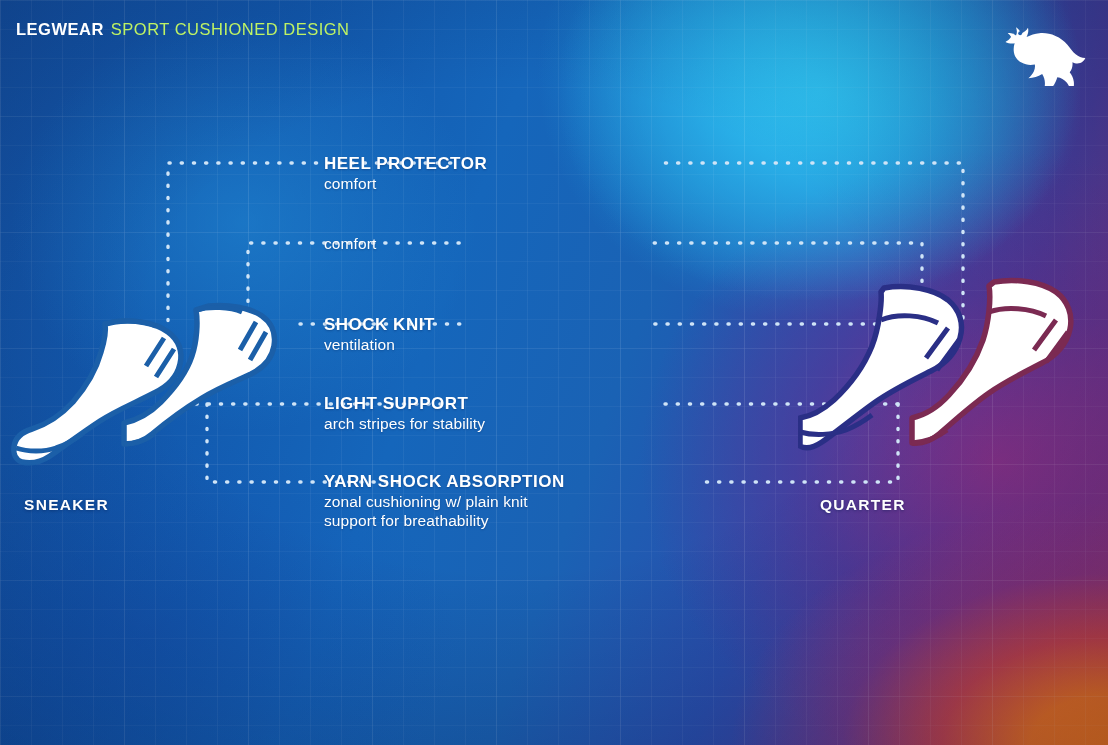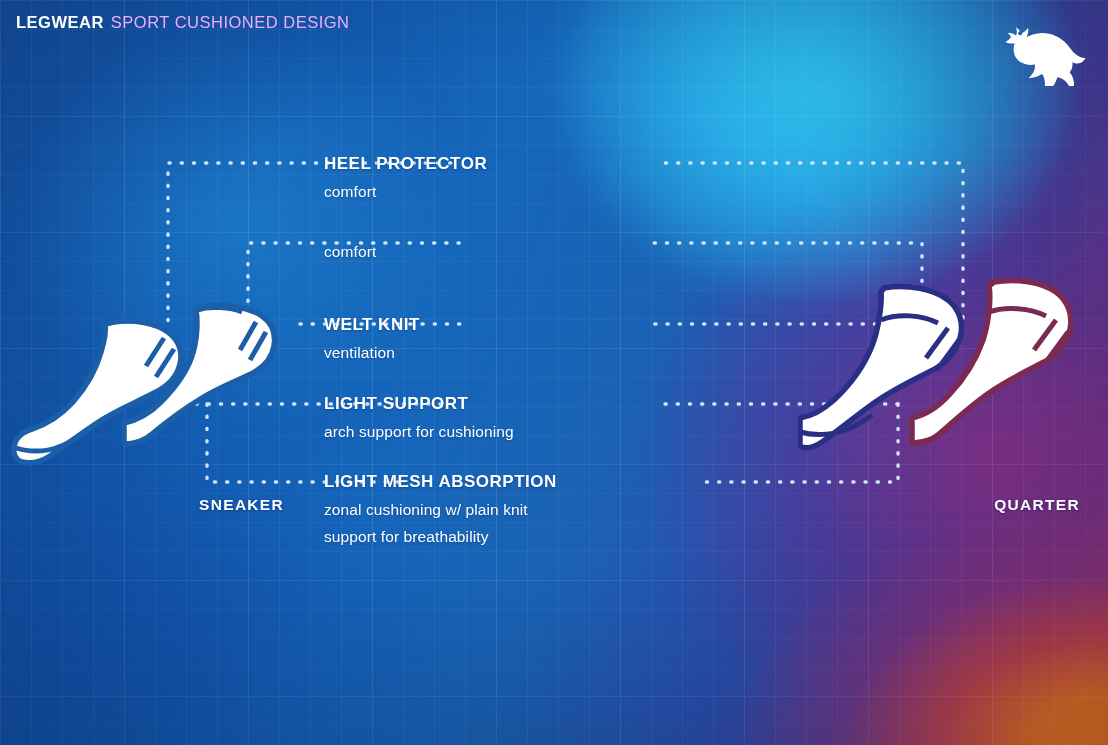--- a/index.html
+++ b/index.html
@@ -28,40 +28,40 @@
       repeating-linear-gradient(to right, rgba(255,255,255,.30) 0 1px, rgba(255,255,255,0) 1px 31px),
       repeating-linear-gradient(to bottom, rgba(255,255,255,.22) 0 1px, rgba(255,255,255,0) 1px 29px);}
   .bg-grid2{position:absolute;inset:0;opacity:.10;
     background-image:
       repeating-linear-gradient(to right, rgba(255,255,255,.5) 0 1px, rgba(255,255,255,0) 1px 124px),
       repeating-linear-gradient(to bottom, rgba(255,255,255,.4) 0 1px, rgba(255,255,255,0) 1px 116px);}
   .bg-vignette{position:absolute;inset:0;
     background:radial-gradient(ellipse 78% 78% at 46% 44%, rgba(0,0,0,0) 42%, rgba(0,10,45,.30) 100%);}
 
   
-  .header{position:absolute;left:16px;top:13px;display:flex;align-items:baseline;gap:7px;
+  .header{position:absolute;left:16px;top:20px;display:flex;align-items:baseline;gap:7px;
     letter-spacing:.6px;}
   .header .strong{font-weight:bold;font-size:16.5px;color:#fff;letter-spacing:.5px;}
-  .header .light{font-weight:normal;font-size:16.5px;color:#f0abfc;letter-spacing:.5px;}
+  .header .light{font-weight:normal;font-size:16.5px;color:#bef264;letter-spacing:.5px;}
 
   .logo{position:absolute;right:18px;top:8px;width:92px;height:78px;}
 
   
   .lines{position:absolute;inset:0;pointer-events:none;}
 
   
   .label{position:absolute;text-align:left;color:#fff;width:460px;left:324px;}
   .label .t{font-weight:bold;font-size:17px;letter-spacing:.5px;line-height:1.16;
     text-shadow:0 1px 2px rgba(0,30,80,.35);}
   .label .s{font-weight:normal;font-size:15.5px;line-height:1.24;letter-spacing:.1px;
-    text-shadow:0 1px 2px rgba(0,30,80,.30);margin-top:8px;}
+    text-shadow:0 1px 2px rgba(0,30,80,.30);}
 
   
   .sock-group{position:absolute;}
-  .cat{position:absolute;left:24px;top:496px;width:260px;text-align:right;color:#fff;
+  .cat{position:absolute;left:24px;top:496px;width:260px;text-align:left;color:#fff;
     font-weight:bold;font-size:15.5px;letter-spacing:1.3px;
     text-shadow:0 1px 3px rgba(0,25,70,.45);}
   .cat.right{left:820px;}
 </style>
 </head>
 <body>
 
 <div id="stage">
 
   <div class="bg-base"></div>
@@ -156,29 +156,29 @@
   <div class="label" style="top:154px;">
     <div class="t">HEEL PROTECTOR</div>
     <div class="s">comfort</div>
   </div>
 
   <div class="label" style="top:234px;">
     <div class="s">comfort</div>
   </div>
 
   <div class="label" style="top:315px;">
-    <div class="t">WELT KNIT</div>
+    <div class="t">SHOCK KNIT</div>
     <div class="s">ventilation</div>
   </div>
 
   <div class="label" style="top:394px;">
     <div class="t">LIGHT SUPPORT</div>
-    <div class="s">arch support for cushioning</div>
+    <div class="s">arch stripes for stability</div>
   </div>
 
   <div class="label" style="top:472px;">
-    <div class="t">LIGHT MESH ABSORPTION</div>
+    <div class="t">YARN SHOCK ABSORPTION</div>
     <div class="s">zonal cushioning w/ plain knit</div>
     <div class="s">support for breathability</div>
   </div>
 
 
 </div>
 
 </body></html>

